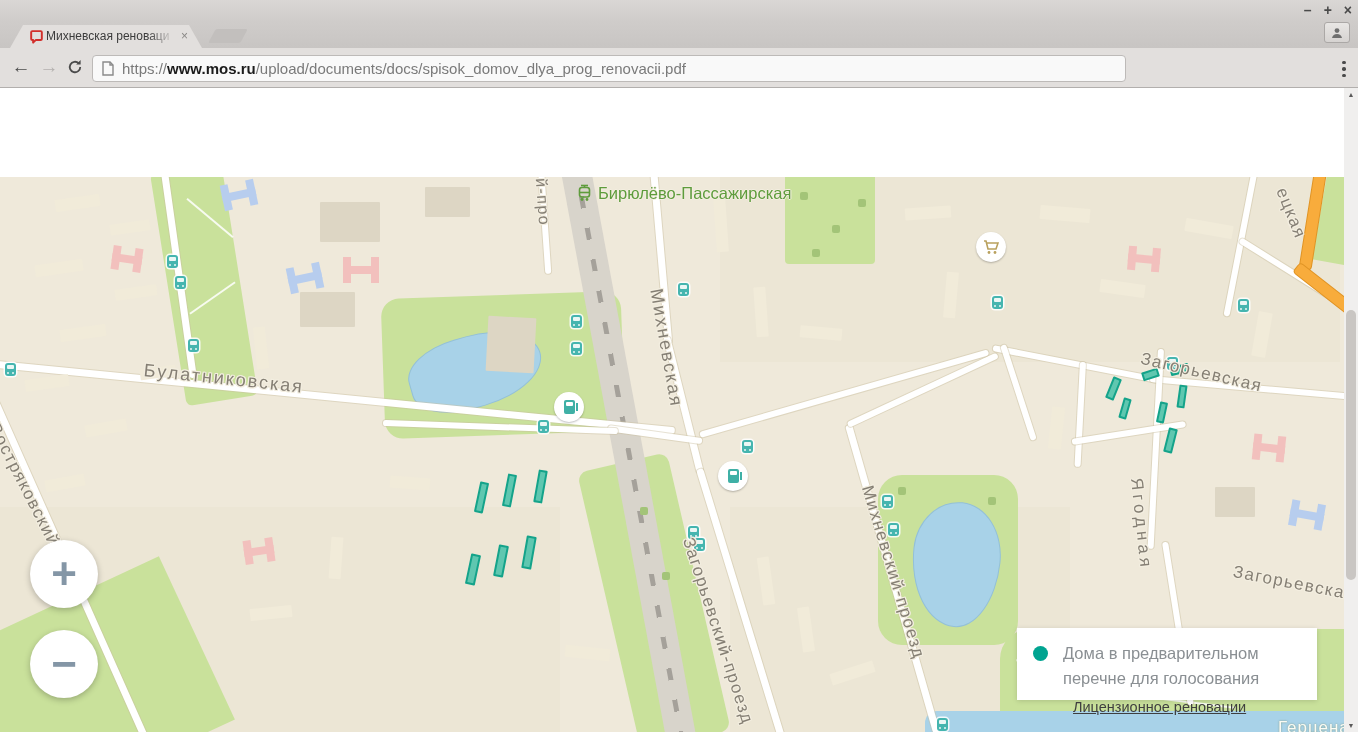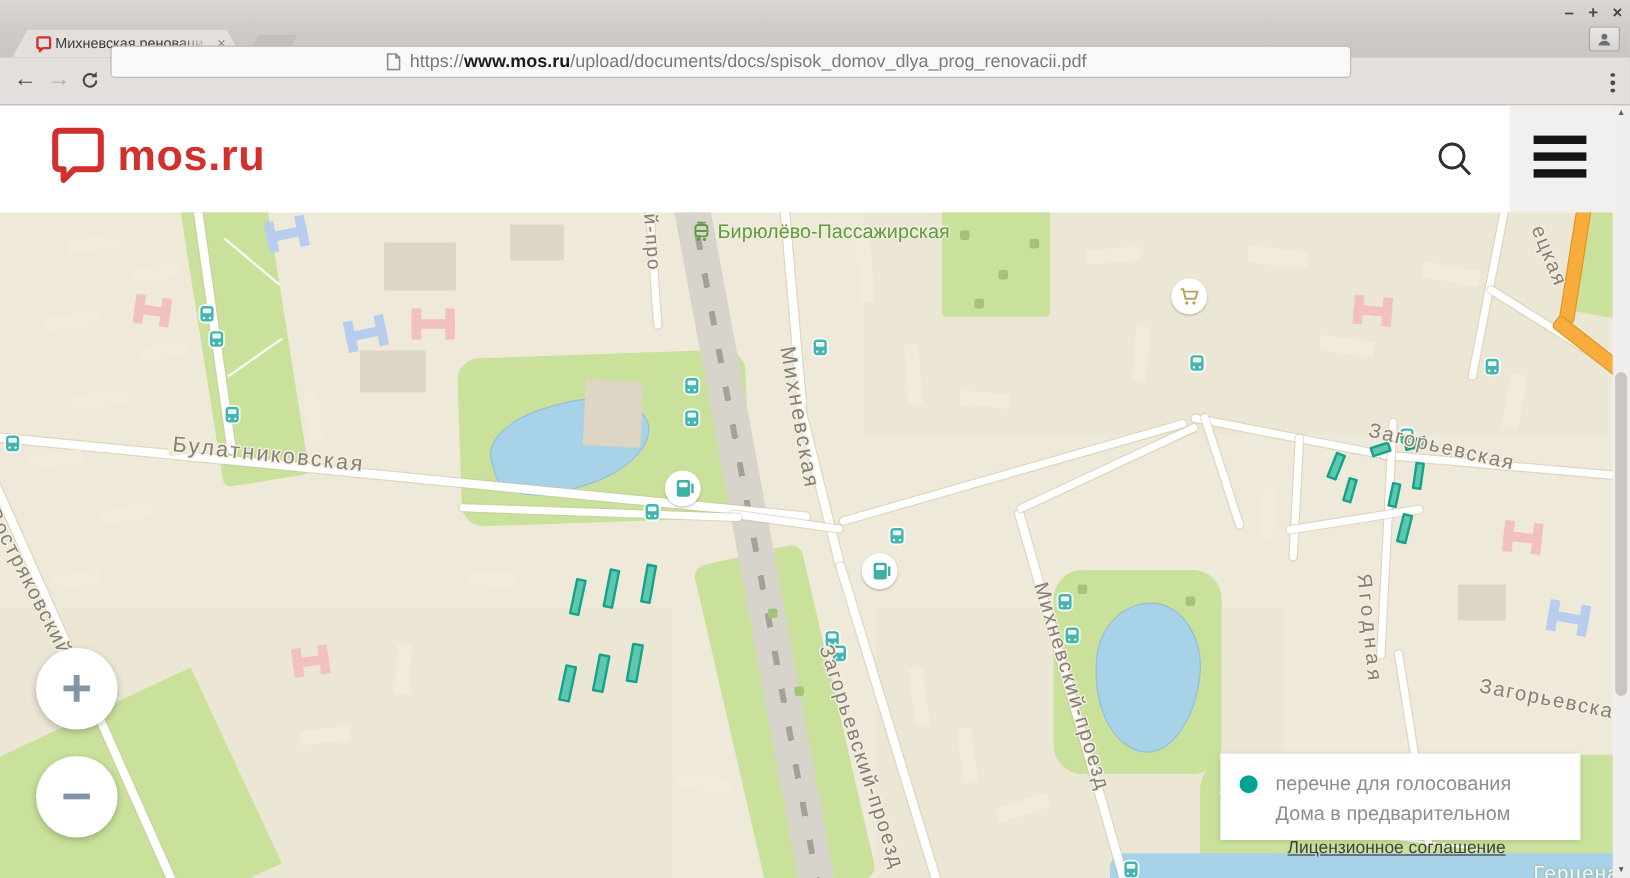--- a/index.html
+++ b/index.html
@@ -28,22 +28,22 @@
   .newtab{position:absolute;left:212px;top:7px;width:32px;height:14px;background:#c2bfbd;
     transform:skewX(-28deg);border-radius:2px;}
   .profile-btn{position:absolute;left:1324px;top:0px;width:26px;height:21px;border:1px solid #aba8a6;
     border-radius:3px;background:linear-gradient(#e8e6e4,#d6d3d1);display:flex;align-items:center;justify-content:center;}
 
   .toolbar{position:absolute;left:0;top:48px;width:1358px;height:40px;background:#e2dfdd;
     border-bottom:1px solid #b2afad;}
   .nav-btn{position:absolute;top:6px;width:26px;height:26px;text-align:center;line-height:26px;
     font-size:19px;color:#4a4a4a;}
   .nav-btn.disabled{color:#b3b0ae;}
-  .omnibox{position:absolute;left:92px;top:38px;width:1034px;height:27px;background:#f9f9f9;
-    border:1px solid #bdbab8;border-radius:4px;display:flex;align-items:center;justify-content:center;}
+  .omnibox{position:absolute;left:92px;top:55px;width:1034px;height:27px;background:#f9f9f9;
+    border:1px solid #bdbab8;border-radius:4px;display:flex;align-items:center;}
   .omni-text{font-size:15px;color:#7a7a7a;white-space:nowrap;margin-left:8px;}
   .omni-host{color:#1c1c1c;font-weight:bold;}
   .menu-dots{position:absolute;left:1334px;top:57px;width:20px;height:24px;
     display:flex;flex-direction:column;align-items:center;justify-content:center;gap:3px;}
   .menu-dots i{width:3.5px;height:3.5px;border-radius:50%;background:#4a4a4a;}
 
   
   .page{position:absolute;left:0;top:88px;width:1358px;height:644px;background:#fff;overflow:hidden;}
   .site-header{position:absolute;left:0;top:0;width:1344px;height:89px;background:#fff;}
   .logo{position:absolute;left:42px;top:17px;display:flex;align-items:center;gap:10px;}
@@ -158,41 +158,20 @@
   <span class="omni-text"><span>https://</span><span class="omni-host">www.mos.ru</span><span>/upload/documents/docs/spisok_domov_dlya_prog_renovacii.pdf</span></span>
 </div>
 <div class="menu-dots">
     <i></i>
     <i></i>
     <i></i>
   </div>
 
 <div class="page">
 
-  <div class="site-header">
-    <div class="logo">
-      <svg width="46" height="50" viewBox="0 0 46 50">
-          <path d="M8 4 h30 q4 0 4 4 v24 q0 4 -4 4 H20 l-9 9 v-9 h-3 q-4 0 -4 -4 V8 q0 -4 4 -4 z" fill="none" stroke="#d2302c" stroke-width="5" stroke-linejoin="round"></path>
-        </svg>
-      <span class="logo-text">mos.ru</span>
-    </div>
-    <div class="search-btn">
-      <svg width="34" height="34" viewBox="0 0 34 34">
-          <circle cx="15" cy="14" r="10" fill="none" stroke="#2e2e2e" stroke-width="2.4"></circle>
-          <line x1="22.5" y1="21.5" x2="30" y2="29.5" stroke="#2e2e2e" stroke-width="2.4"></line>
-        </svg>
-    </div>
-    <div class="menu-panel">
-      <div class="hamburger">
-          <i></i>
-          <i></i>
-          <i></i>
-        </div>
-    </div>
-  </div>
 
   <div class="map">
 
     <div class="tint" style="left:0;top:330px;width:560px;height:230px;"></div>
     <div class="tint" style="left:720px;top:0;width:620px;height:185px;"></div>
     <div class="tint" style="left:730px;top:330px;width:340px;height:230px;"></div>
 
     <div class="park" style="left:168px;top:-10px;width:72px;height:235px;transform:rotate(-9deg);border-radius:6px;"></div>
     <div class="park" style="left:383px;top:118px;width:240px;height:140px;border-radius:18px;transform:rotate(-2deg);"></div>
     <div class="park" style="left:785px;top:-5px;width:90px;height:92px;border-radius:4px;"></div>
@@ -367,24 +346,24 @@
   <div class="zoom-btn" style="left:30px;top:452px;">
       <span>+</span>
     </div>
   <div class="zoom-btn" style="left:30px;top:542px;">
       <span>−</span>
     </div>
 
   <div class="legend">
     <div class="legend-dot"></div>
     <div class="legend-text">
+      <div>Дома в предварительном</div>
       <div>перечне для голосования</div>
-      <div>Дома в предварительном</div>
     </div>
   </div>
-  <a class="license">Лицензионное соглашение</a>
+  <a class="license">Лицензионное реновации</a>
 
   <div class="scrollbar">
     <div class="sb-arrow" style="top:3px;">▲</div>
     <div class="sb-thumb"></div>
     <div class="sb-arrow" style="bottom:3px;">▼</div>
   </div>
 </div>
 
 </body></html>

